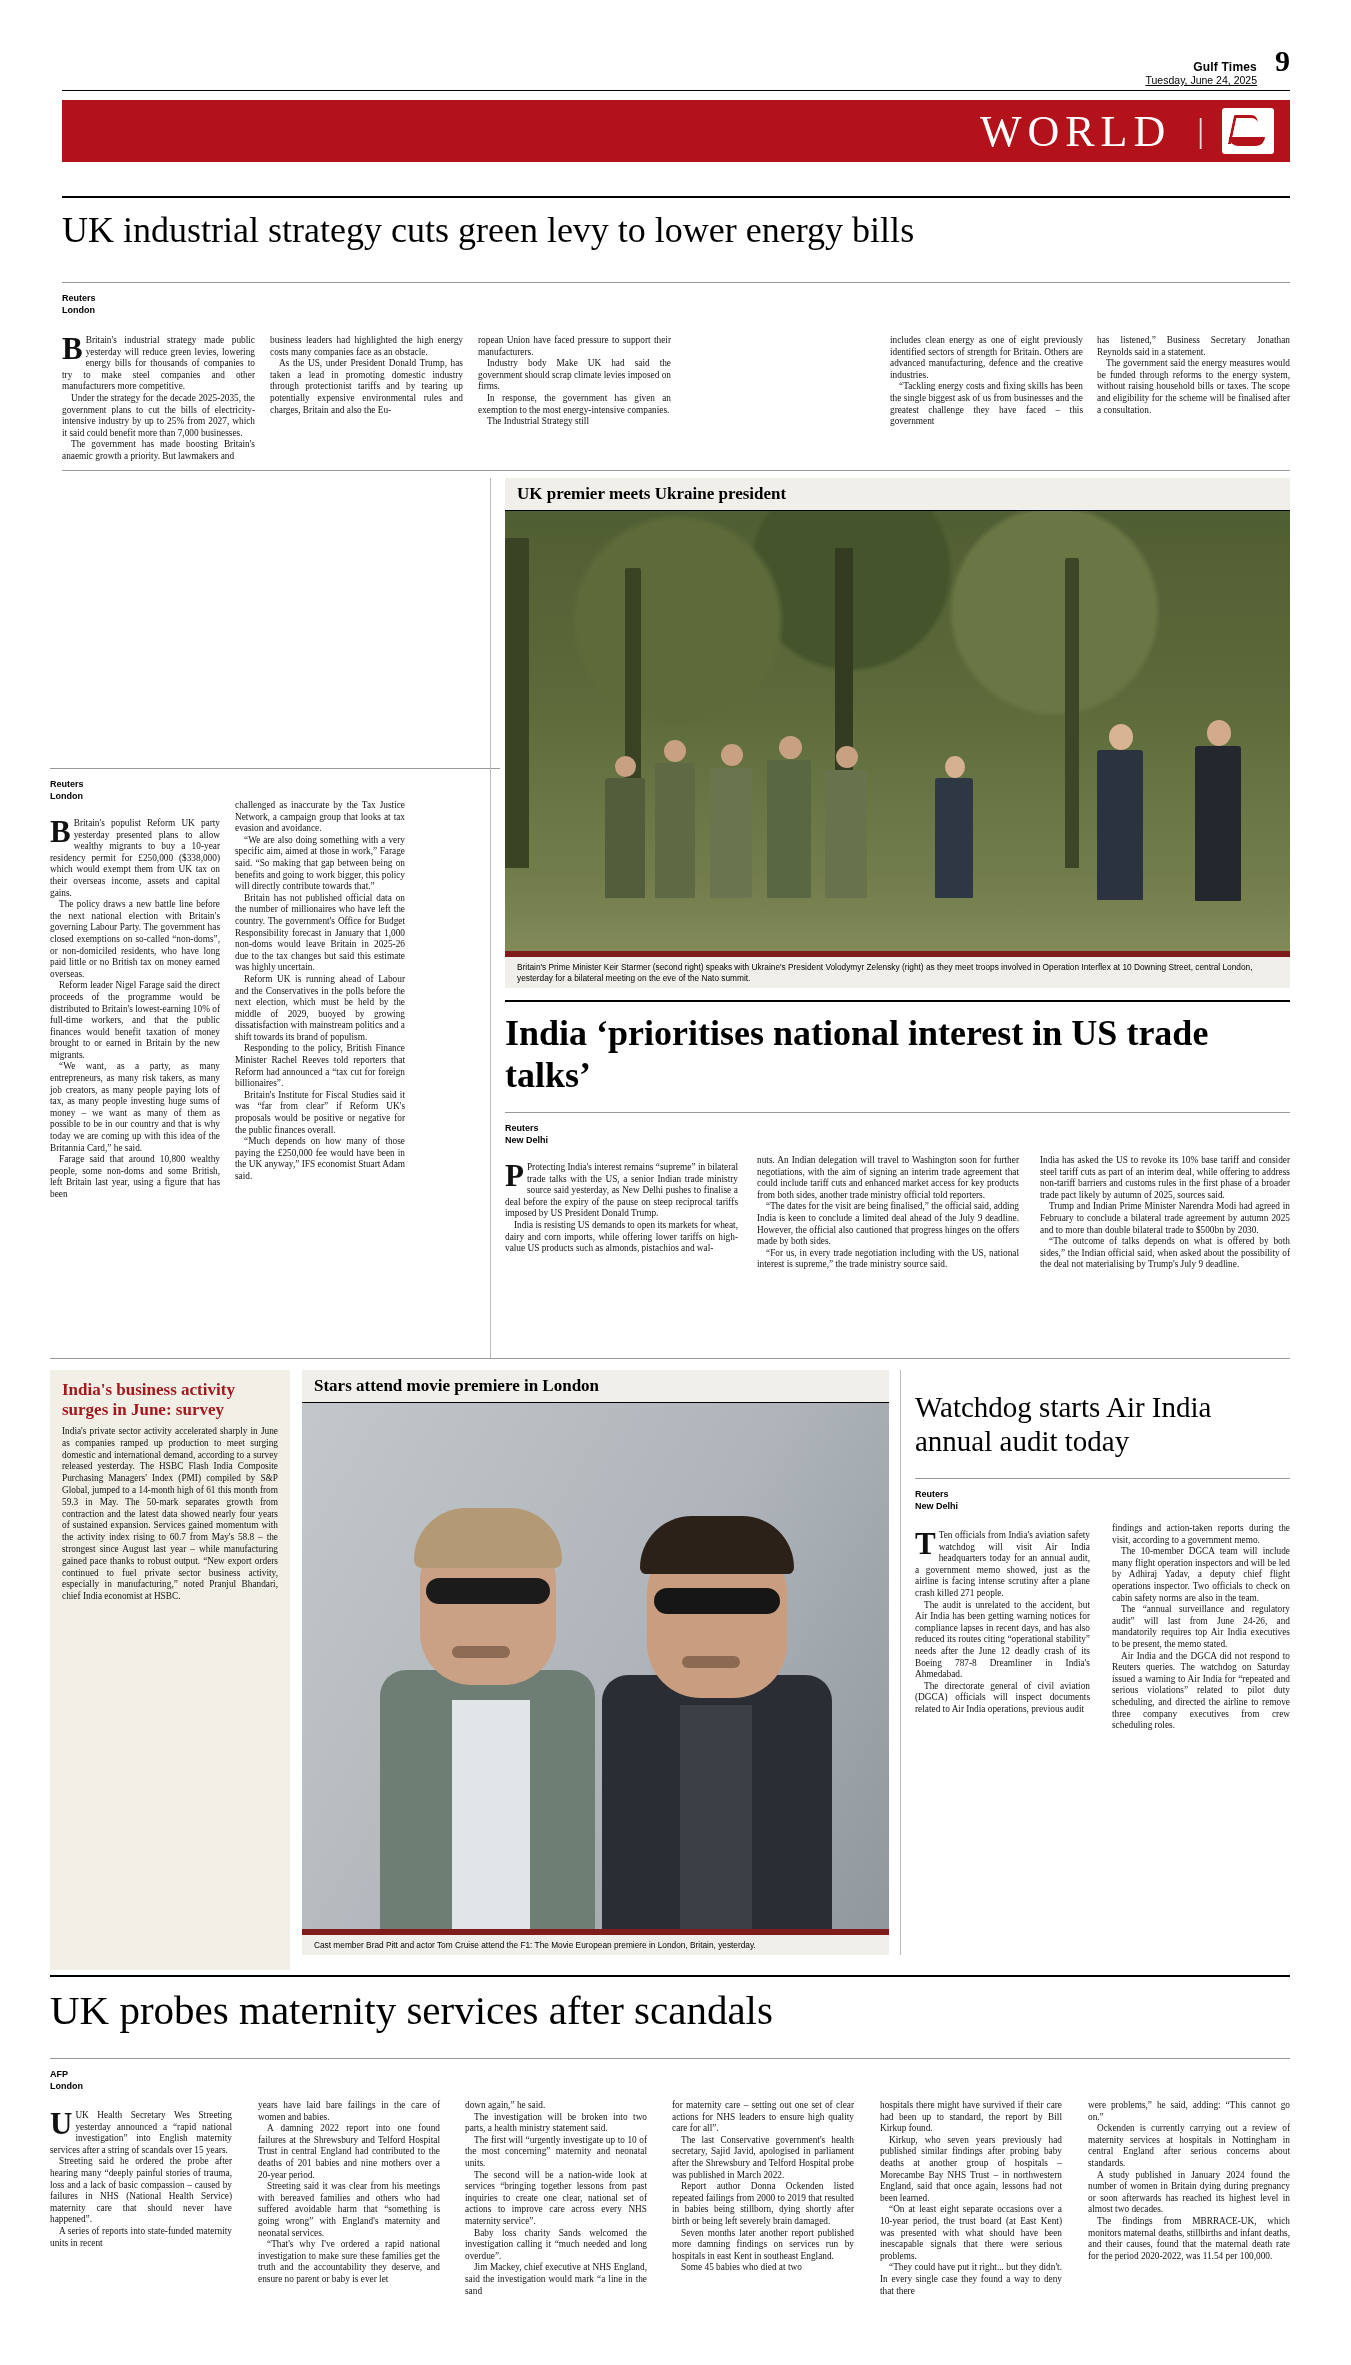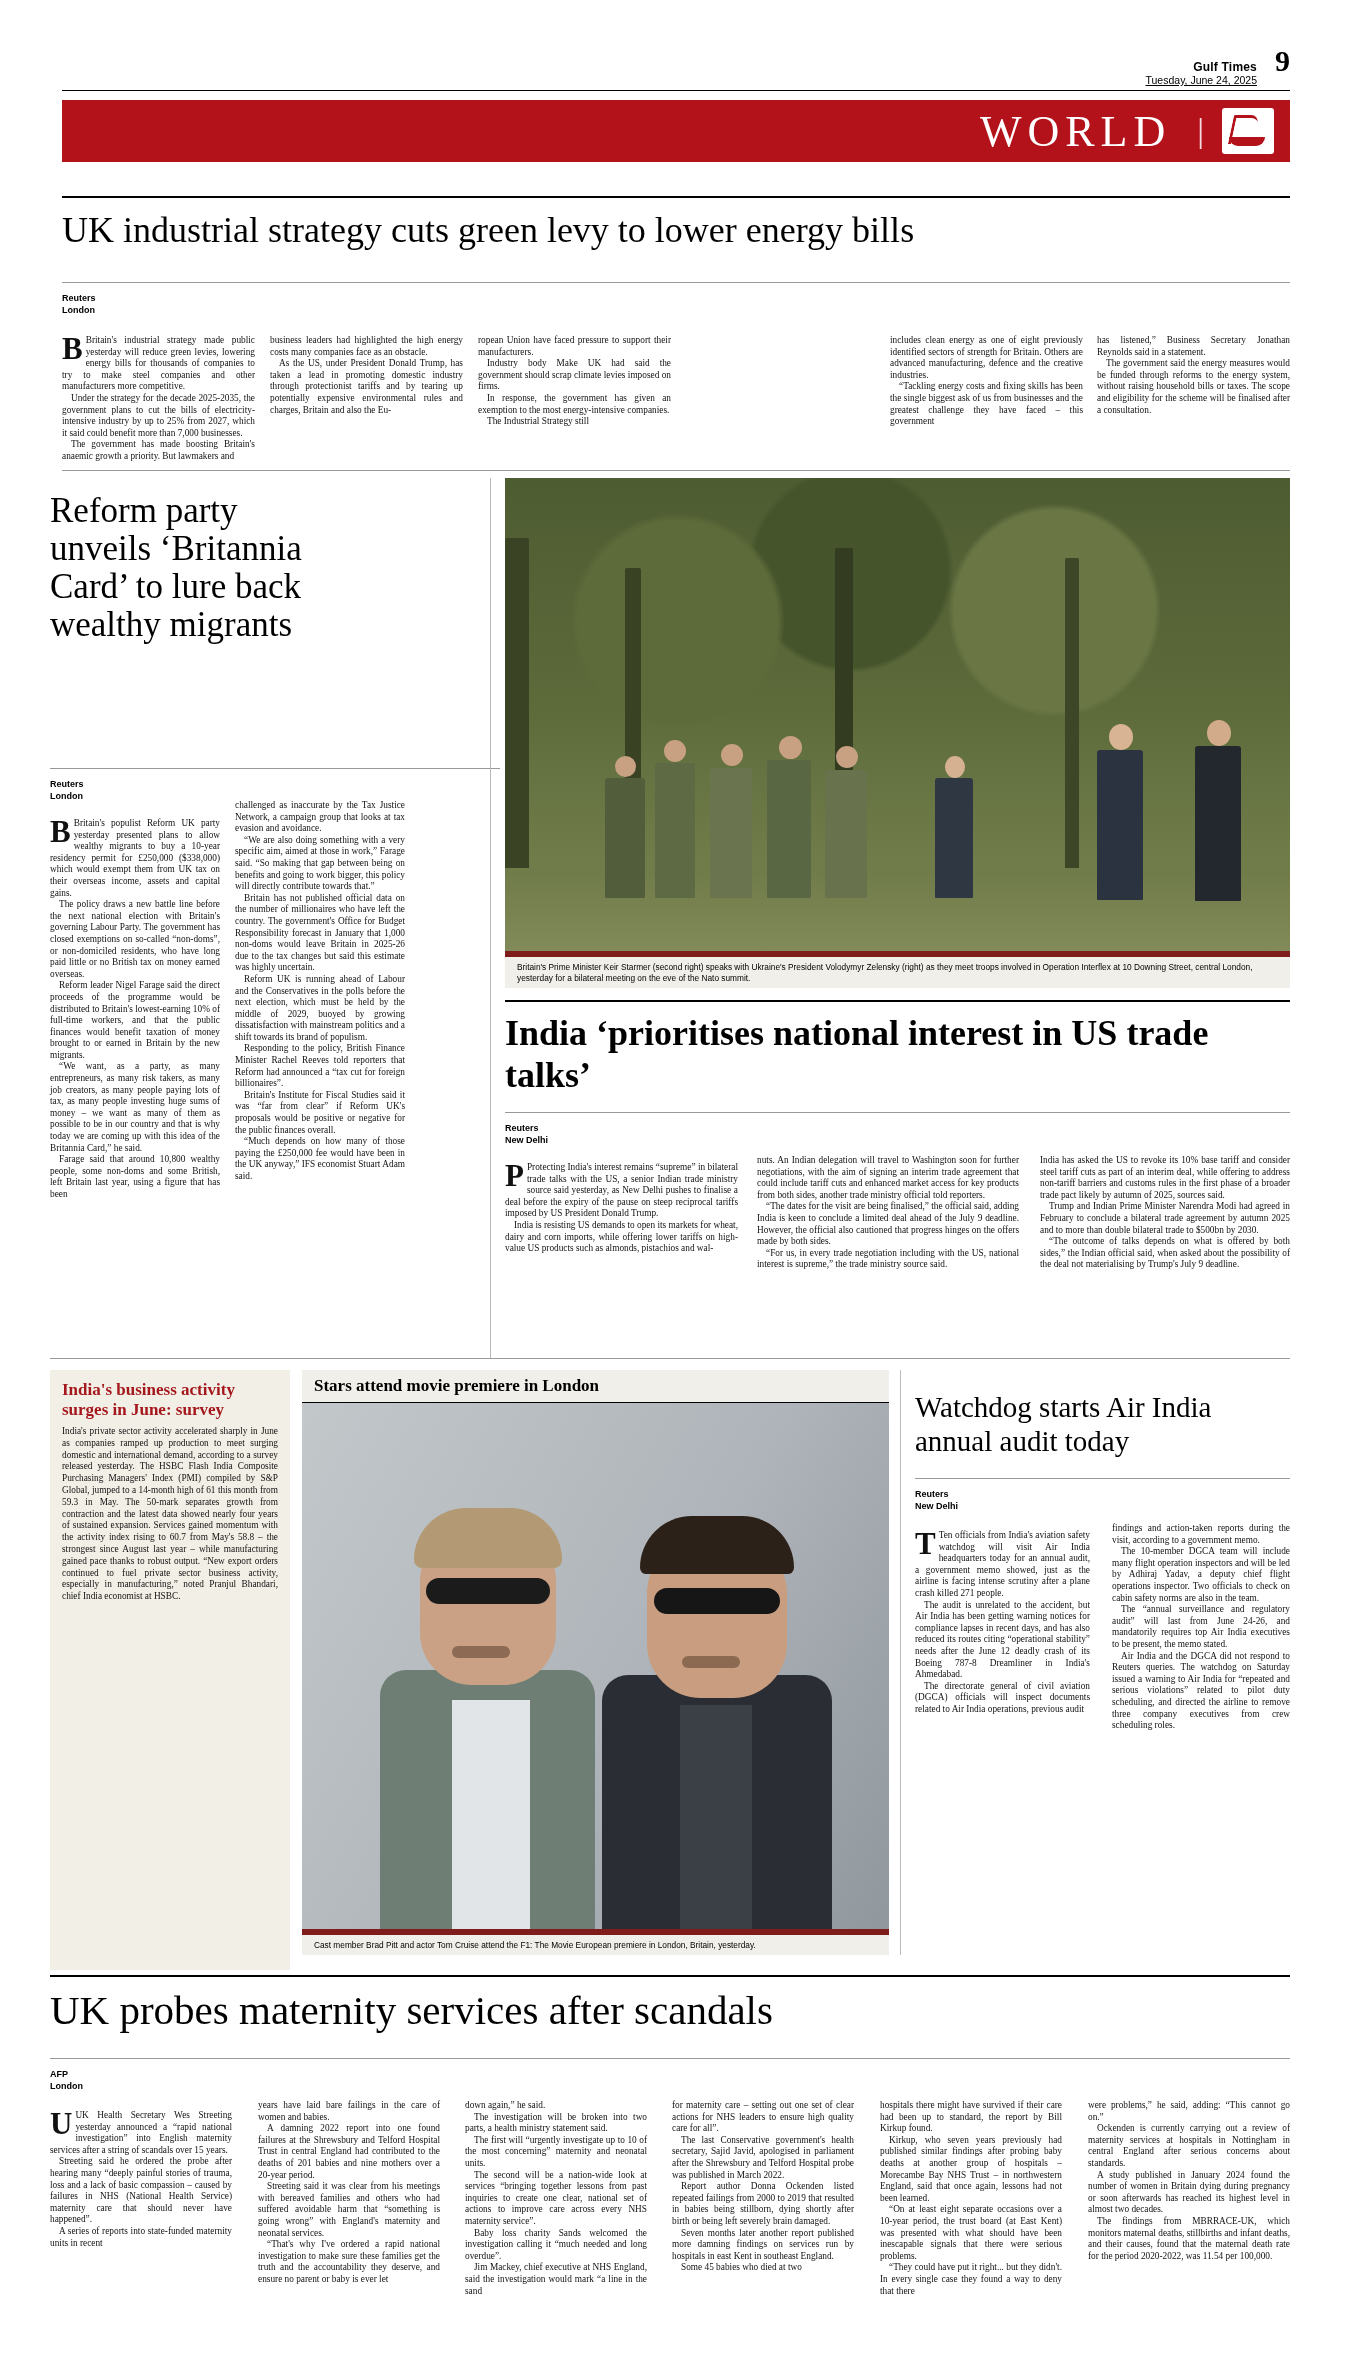--- a/index.html
+++ b/index.html
@@ -83,21 +83,20 @@
   <div class="col" style="position:absolute;left:62px;top:335px;width:193px;height:150px;"><span></span><span style="display: block; text-indent: 9px;">    </span><span class="dropcap">B</span><span></span><span style="display: block; text-indent: 9px;">    </span><span><span>Britain's industrial strategy made public yesterday will reduce green levies, lowering energy bills for thousands of companies to try to make steel companies and other manufacturers more competitive.</span><span style="display: block; text-indent: 9px;">Under the strategy for the decade 2025-2035, the government plans to cut the bills of electricity-intensive industry by up to 25% from 2027, which it said could benefit more than 7,000 businesses.</span><span style="display: block; text-indent: 9px;">The government has made boosting Britain's anaemic growth a priority. But lawmakers and</span></span><span></span><span style="display: block; text-indent: 9px;">  </span></div>
   <div class="col" style="position:absolute;left:270px;top:335px;width:193px;"><span>business leaders had highlighted the high energy costs many companies face as an obstacle.</span><span style="display: block; text-indent: 9px;">As the US, under President Donald Trump, has taken a lead in promoting domestic industry through protectionist tariffs and by tearing up potentially expensive environmental rules and charges, Britain and also the Eu-</span></div>
   <div class="col" style="position:absolute;left:478px;top:335px;width:193px;"><span>ropean Union have faced pressure to support their manufacturers.</span><span style="display: block; text-indent: 9px;">Industry body Make UK had said the government should scrap climate levies imposed on firms.</span><span style="display: block; text-indent: 9px;">In response, the government has given an exemption to the most energy-intensive companies.</span><span style="display: block; text-indent: 9px;">The Industrial Strategy still</span></div>
   <div class="col" style="position:absolute;left:890px;top:335px;width:193px;"><span>includes clean energy as one of eight previously identified sectors of strength for Britain. Others are advanced manufacturing, defence and the creative industries.</span><span style="display: block; text-indent: 9px;">“Tackling energy costs and fixing skills has been the single biggest ask of us from businesses and the greatest challenge they have faced – this government</span></div>
   <div class="col" style="position:absolute;left:1097px;top:335px;width:193px;"><span>has listened,” Business Secretary Jonathan Reynolds said in a statement.</span><span style="display: block; text-indent: 9px;">The government said the energy measures would be funded through reforms to the energy system, without raising household bills or taxes. The scope and eligibility for the scheme will be finalised after a consultation.</span></div>
 
   <div class="col" style="position:absolute;left:684px;top:335px;width:193px;"></div>
 
   <div class="rule hr-thin" style="left:62px;top:470px;width:1228px;"></div>
 
-  <div class="hl" style="position:absolute;left:50px;top:492px;width:260px;font-size:35px;line-height:38px;">Reform party unveils ‘Britannia Card’ to lure back wealthy migrants</div>
   <div class="rule hr-thin" style="left:50px;top:768px;width:450px;"></div>
   <div class="byline" style="position:absolute;left:50px;top:778px;">
     <div>Reuters</div>
     <div class="loc">London</div>
   </div>
   <div class="col" style="position:absolute;left:50px;top:818px;width:170px;"><span></span><span style="display: block; text-indent: 9px;">    </span><span class="dropcap">B</span><span></span><span style="display: block; text-indent: 9px;">    </span><span><span>Britain's populist Reform UK party yesterday presented plans to allow wealthy migrants to buy a 10-year residency permit for £250,000 ($338,000) which would exempt them from UK tax on their overseas income, assets and capital gains.</span><span style="display: block; text-indent: 9px;">The policy draws a new battle line before the next national election with Britain's governing Labour Party. The government has closed exemptions on so-called “non-doms”, or non-domiciled residents, who have long paid little or no British tax on money earned overseas.</span><span style="display: block; text-indent: 9px;">Reform leader Nigel Farage said the direct proceeds of the programme would be distributed to Britain's lowest-earning 10% of full-time workers, and that the public finances would benefit taxation of money brought to or earned in Britain by the new migrants.</span><span style="display: block; text-indent: 9px;">“We want, as a party, as many entrepreneurs, as many risk takers, as many job creators, as many people paying lots of tax, as many people investing huge sums of money – we want as many of them as possible to be in our country and that is why today we are coming up with this idea of the Britannia Card,” he said.</span><span style="display: block; text-indent: 9px;">Farage said that around 10,800 wealthy people, some non-doms and some British, left Britain last year, using a figure that has been</span></span><span></span><span style="display: block; text-indent: 9px;">  </span></div>
   <div class="col" style="position:absolute;left:235px;top:800px;width:170px;"><span>challenged as inaccurate by the Tax Justice Network, a campaign group that looks at tax evasion and avoidance.</span><span style="display: block; text-indent: 9px;">“We are also doing something with a very specific aim, aimed at those in work,” Farage said. “So making that gap between being on benefits and going to work bigger, this policy will directly contribute towards that.”</span><span style="display: block; text-indent: 9px;">Britain has not published official data on the number of millionaires who have left the country. The government's Office for Budget Responsibility forecast in January that 1,000 non-doms would leave Britain in 2025-26 due to the tax changes but said this estimate was highly uncertain.</span><span style="display: block; text-indent: 9px;">Reform UK is running ahead of Labour and the Conservatives in the polls before the next election, which must be held by the middle of 2029, buoyed by growing dissatisfaction with mainstream politics and a shift towards its brand of populism.</span><span style="display: block; text-indent: 9px;">Responding to the policy, British Finance Minister Rachel Reeves told reporters that Reform had announced a “tax cut for foreign billionaires”.</span><span style="display: block; text-indent: 9px;">Britain's Institute for Fiscal Studies said it was “far from clear” if Reform UK's proposals would be positive or negative for the public finances overall.</span><span style="display: block; text-indent: 9px;">“Much depends on how many of those paying the £250,000 fee would have been in the UK anyway,” IFS economist Stuart Adam said.</span></div>
 
   <div class="rule" style="left:490px;top:478px;width:1px;height:880px;background:#bbb;"></div>
 
@@ -120,20 +119,21 @@
       <div class="fig" style="left:100px;top:300px;width:40px;height:120px;background:#525e3b;"></div>
       <div class="head" style="left:110px;top:278px;width:21px;height:21px;"></div>
 
       <div class="fig" style="left:592px;top:272px;width:46px;height:150px;background:#2b3340;"></div>
       <div class="head" style="left:604px;top:246px;width:24px;height:26px;background:#d8b494;"></div>
       <div class="fig" style="left:690px;top:268px;width:46px;height:155px;background:#23272e;"></div>
       <div class="head" style="left:702px;top:242px;width:24px;height:26px;background:#d2ab8b;"></div>
       <div class="fig" style="left:430px;top:300px;width:38px;height:120px;background:#2f3743;"></div>
       <div class="head" style="left:440px;top:278px;width:20px;height:22px;background:#d6b191;"></div>
     </div>
+    <div class="photo-title">UK premier meets Ukraine president</div>
     <div class="caption">Britain's Prime Minister Keir Starmer (second right) speaks with Ukraine's President Volodymyr Zelensky (right) as they meet troops involved in Operation Interflex at 10 Downing Street, central London, yesterday for a bilateral meeting on the eve of the Nato summit.</div>
   </div>
 
   <div class="rule hr-med" style="left:505px;top:1000px;width:785px;"></div>
   <div class="hl" style="position:absolute;left:505px;top:1012px;width:785px;font-size:36px;font-weight:bold;line-height:42px;">India ‘prioritises national interest in US trade talks’</div>
   <div class="rule hr-thin" style="left:505px;top:1112px;width:785px;"></div>
   <div class="byline" style="position:absolute;left:505px;top:1122px;">
     <div>Reuters</div>
     <div class="loc">New Delhi</div>
   </div>

